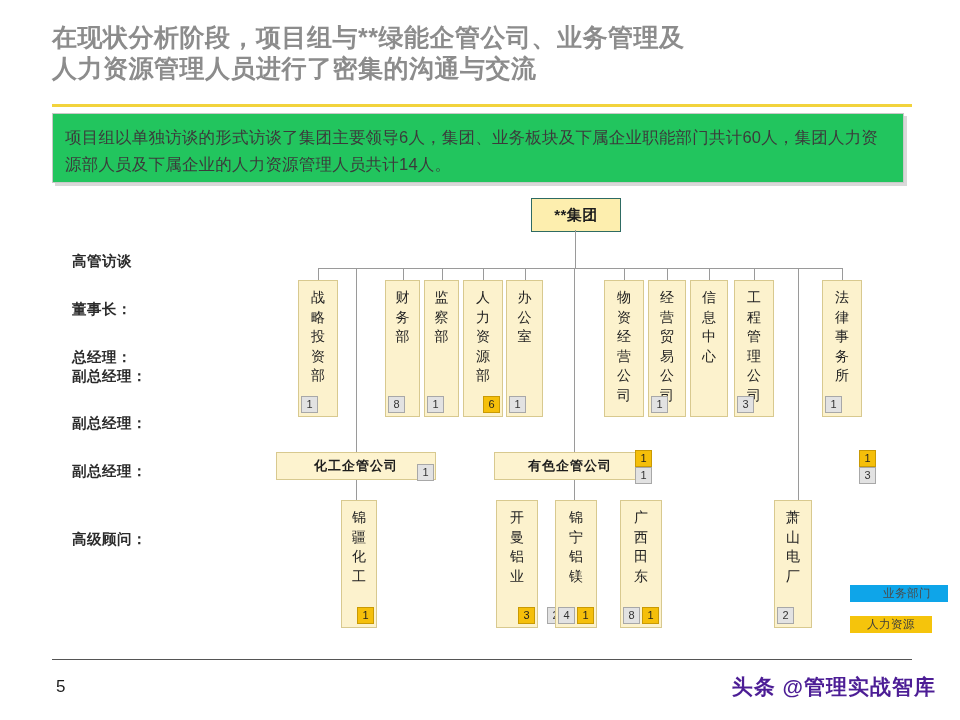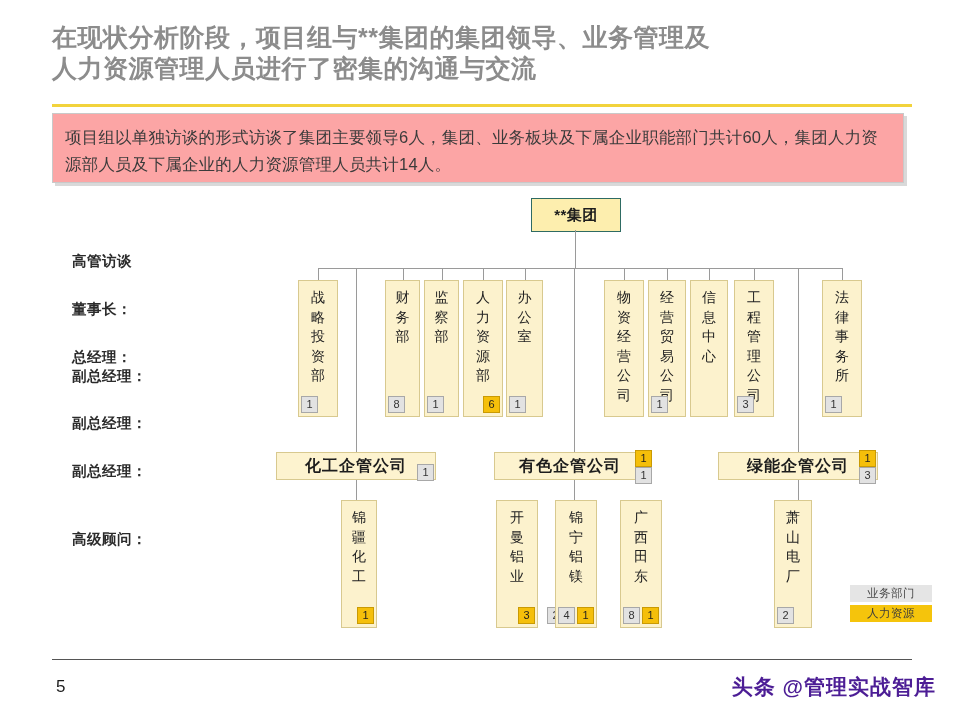--- a/index.html
+++ b/index.html
@@ -17,21 +17,21 @@
     letter-spacing:.5px;white-space:pre-line;
   }
   .title-rule{
     position:absolute;left:52px;top:104px;width:860px;height:3px;
     background:#f2d33c;
   }
 
   
   .summary{
     position:absolute;left:52px;top:113px;width:852px;height:70px;
-    background:#fca5a5;border:1px solid #c9c9c9;
+    background:#22c55e;border:1px solid #c9c9c9;
     box-shadow:3px 3px 0 0 rgba(170,170,170,.45);
     box-sizing:border-box;padding:10px 12px 0 12px;
   }
   .summary-text{
     font-size:16.5px;color:#3b3b3b;line-height:27px;letter-spacing:.2px;
   }
 
   
   .chart{position:absolute;left:0;top:190px;width:960px;height:460px;}
 
@@ -59,58 +59,58 @@
     position:absolute;left:0;right:0;top:7px;
     font-size:14px;color:#222;line-height:19.5px;
     text-align:center;letter-spacing:0;
   }
   .vbox .vlabel span{display:block;}
 
   .wbox{
     position:absolute;background:#fdf3cf;border:1px solid #d8c98f;
     box-sizing:border-box;display:flex;align-items:center;
     justify-content:center;
-    font-size:16px;font-weight:bold;color:#1d1d1d;letter-spacing:1px;
+    font-size:13px;font-weight:bold;color:#1d1d1d;letter-spacing:1px;
   }
 
   
   .badge{
     position:absolute;width:17px;height:17px;box-sizing:border-box;
     font-size:11px;line-height:15px;text-align:center;color:#333;
     border:1px solid #a8a8a8;background:#e2e2e2;
   }
   .badge.wide{width:23px;}
   .badge.hr{background:#f5bf0a;border-color:#c99a04;color:#1e1e1e;}
 
   
   .legend-item{
     position:absolute;width:82px;height:17px;font-size:11.5px;
     text-align:center;line-height:17px;color:#4a4a4a;letter-spacing:.5px;
   }
-  .legend-biz{background:#e5e5e5;}
+  .legend-biz{background:#0ea5e9;padding-left:16px;}
   .legend-hr{background:#f5c40c;color:#3b3b3b;}
 
   
   .footer-rule{
     position:absolute;left:52px;top:659px;width:860px;height:1px;background:#555;
   }
   .pageno{
     position:absolute;left:56px;top:677px;font-size:17px;color:#1a1a1a;
   }
   .watermark{
     position:absolute;right:24px;top:673px;font-size:21px;font-weight:bold;
     color:#4c1d95;letter-spacing:1px;
   }
 </style>
 </head>
 <body>
 
 <div id="slide">
 
-  <div class="title">在现状分析阶段，项目组与**集团的集团领导、业务管理及
+  <div class="title">在现状分析阶段，项目组与**绿能企管公司、业务管理及
 人力资源管理人员进行了密集的沟通与交流</div>
   <div class="title-rule"></div>
 
   <div class="summary">
     <div class="summary-text">项目组以单独访谈的形式访谈了集团主要领导6人，集团、业务板块及下属企业职能部门共计60人，集团人力资源部人员及下属企业的人力资源管理人员共计14人。</div>
   </div>
 
   <div class="chart" id="chart">
       <div class="rowlabel" style="left: 72px; top: 62px;">高管访谈</div>
       <div class="rowlabel" style="left: 72px; top: 110px;">董事长：</div>
@@ -227,21 +227,20 @@
       <div class="ln lnv" style="left: 842px; top: 78px; width: 1px; height: 12px;"></div>
       <div class="ln lnh" style="left: 318px; top: 78px; width: 524px; height: 1px;"></div>
       <div class="ln lnv" style="left: 356px; top: 78px; width: 1px; height: 232px;"></div>
       <div class="wbox" style="left: 276px; top: 262px; width: 160px; height: 28px;">化工企管公司</div>
       <div class="badge" style="left: 417px; top: 274px;">1</div>
       <div class="ln lnv" style="left: 574px; top: 78px; width: 1px; height: 232px;"></div>
       <div class="wbox" style="left: 494px; top: 262px; width: 152px; height: 28px;">有色企管公司</div>
       <div class="badge hr" style="left: 635px; top: 260px;">1</div>
       <div class="badge" style="left: 635px; top: 277px;">1</div>
       <div class="ln lnv" style="left: 798px; top: 78px; width: 1px; height: 232px;"></div>
-      <div class="wbox" style="left: 718px; top: 262px; width: 160px; height: 28px;">绿能企管公司</div>
       <div class="badge hr" style="left: 859px; top: 260px;">1</div>
       <div class="badge" style="left: 859px; top: 277px;">3</div>
       <div class="vbox" style="left: 341px; top: 310px; width: 36px; height: 128px;">
         <div class="vlabel">
           <span>锦</span>
           <span>疆</span>
           <span>化</span>
           <span>工</span>
         </div>
         <div class="badge hr" style="bottom: 3px; right: 2px;">1</div>
@@ -279,19 +278,19 @@
       <div class="vbox" style="left: 774px; top: 310px; width: 38px; height: 128px;">
         <div class="vlabel">
           <span>萧</span>
           <span>山</span>
           <span>电</span>
           <span>厂</span>
         </div>
         <div class="badge" style="bottom: 3px; left: 2px;">2</div>
       </div>
       <div class="legend-item legend-biz" style="left: 850px; top: 395px;">业务部门</div>
-      <div class="legend-item legend-hr" style="left: 850px; top: 415px; font-family: Liberation Mono, monospace;">人力资源</div>
+      <div class="legend-item legend-hr" style="left: 850px; top: 426px; font-family: Liberation Mono, monospace;">人力资源</div>
     </div>
 
   <div class="footer-rule"></div>
   <div class="pageno">5</div>
   <div class="watermark">头条 @管理实战智库</div>
 </div>
 
 </body></html>

